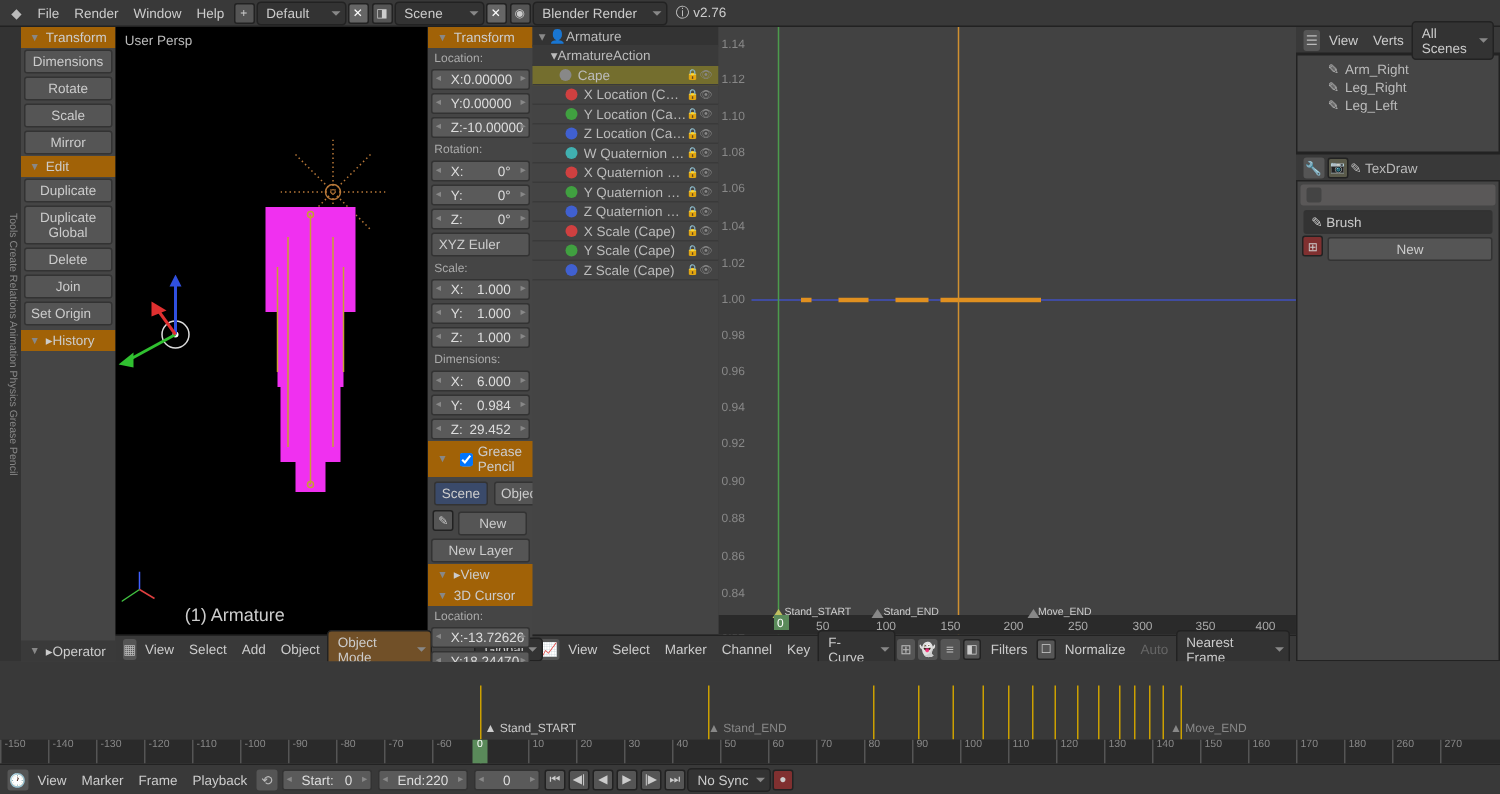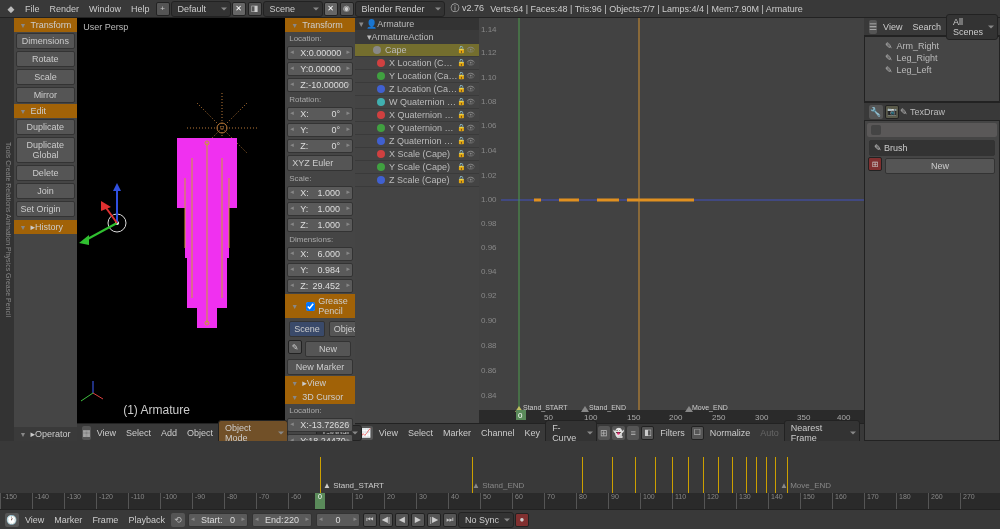--- a/index.html
+++ b/index.html
@@ -49,21 +49,20 @@
   <span class="mbtn">Help</span>
   <span class="sqbtn">+</span>
   <span class="dd">Default</span>
   <span class="sqbtn x">✕</span>
   <span class="sqbtn">◨</span>
   <span class="dd">Scene</span>
   <span class="sqbtn x">✕</span>
   <span class="sqbtn">◉</span>
   <span class="dd" style="min-width:90px">Blender Render</span>
   <span class="stats">ⓘ <span>v2.76</span></span>
-  <span class="stats">Verts:64 | Faces:48 | Tris:96 | Objects:7/7 | Lamps:4/4 | Mem:7.90M | Armature</span>
 </div>
 
 <div class="main">
 
   <div class="treecol" style="background:#333">Tools Create Relations Animation Physics Grease Pencil</div>
 
   <div class="col" style="width:72px;background:#454545">
     <div class="pnlhdr">Transform</div>
     <div class="btn">Dimensions</div>
     <div class="btn">Rotate</div>
@@ -199,21 +198,21 @@
         <span>Grease Pencil</span>
       </div>
     <div style="display:flex;margin:2px">
         <div class="btn" style="flex:1;background:#3a4a6a">Scene</div>
         <div class="btn" style="flex:1">Object</div>
       </div>
     <div style="display:flex;margin:0 2px">
         <span class="sqbtn">✎</span>
         <div class="btn" style="flex:1">New</div>
       </div>
-    <div class="btn">New Marker</div>
+    <div class="btn">New Layer</div>
     <div class="pnlhdr">▸ <span>View</span></div>
     <div class="pnlhdr">3D Cursor</div>
     <div style="padding:2px 4px;font-size:8px;color:#aaa">Location:</div>
     <div class="numfield">
         <span class="lbl">X:</span>
         <span class="val">-13.72626</span>
       </div>
     <div class="numfield">
         <span class="lbl">Y:</span>
         <span class="val">18.24470</span>
@@ -370,21 +369,21 @@
       <span class="mbtn">Normalize</span>
       <span class="mbtn" style="color:#666">Auto</span>
       <span class="dd" style="min-width:70px">Nearest Frame</span>
     </div>
   </div>
 
   <div class="col" style="width:136px">
     <div class="ftr" style="border-top:none;border-bottom:1px solid #222">
       <span class="tool">☰</span>
       <span class="mbtn">View</span>
-      <span class="mbtn">Search</span>
+      <span class="mbtn">Verts</span>
       <span class="dd" style="min-width:52px">All Scenes</span>
     </div>
     <div class="pnl" style="height:66px;padding:4px 2px 2px 20px">
       <div style="display:flex;align-items:center;margin-bottom:2px">
           <span style="margin-right:4px">✎</span>
           <span>Arm_Right</span>
         </div>
       <div style="display:flex;align-items:center;margin-bottom:2px">
           <span style="margin-right:4px">✎</span>
           <span>Leg_Right</span>

